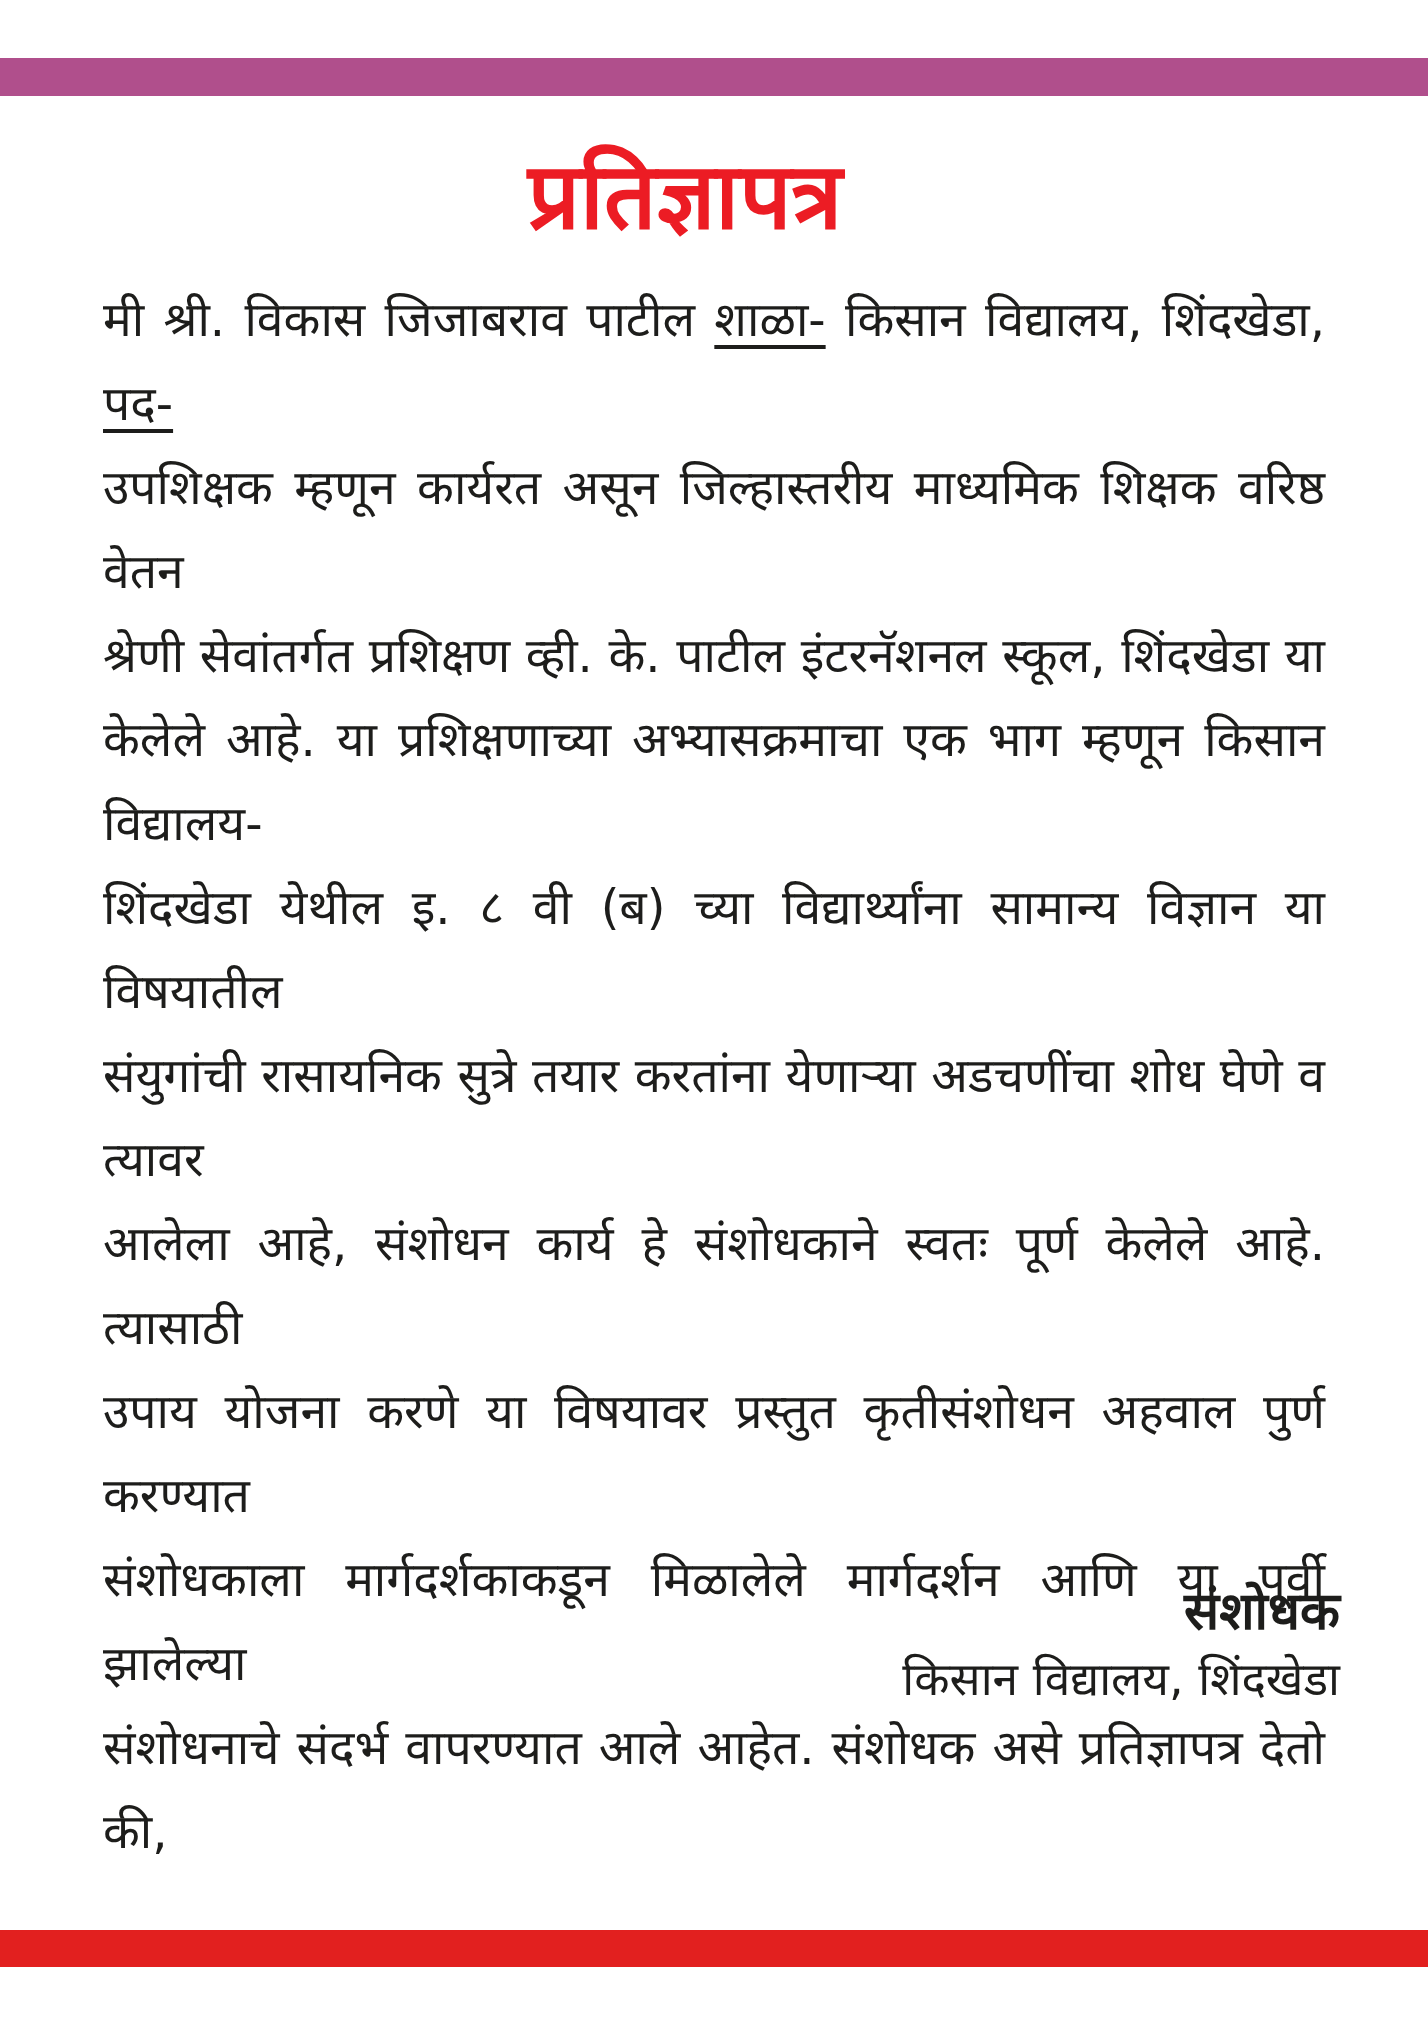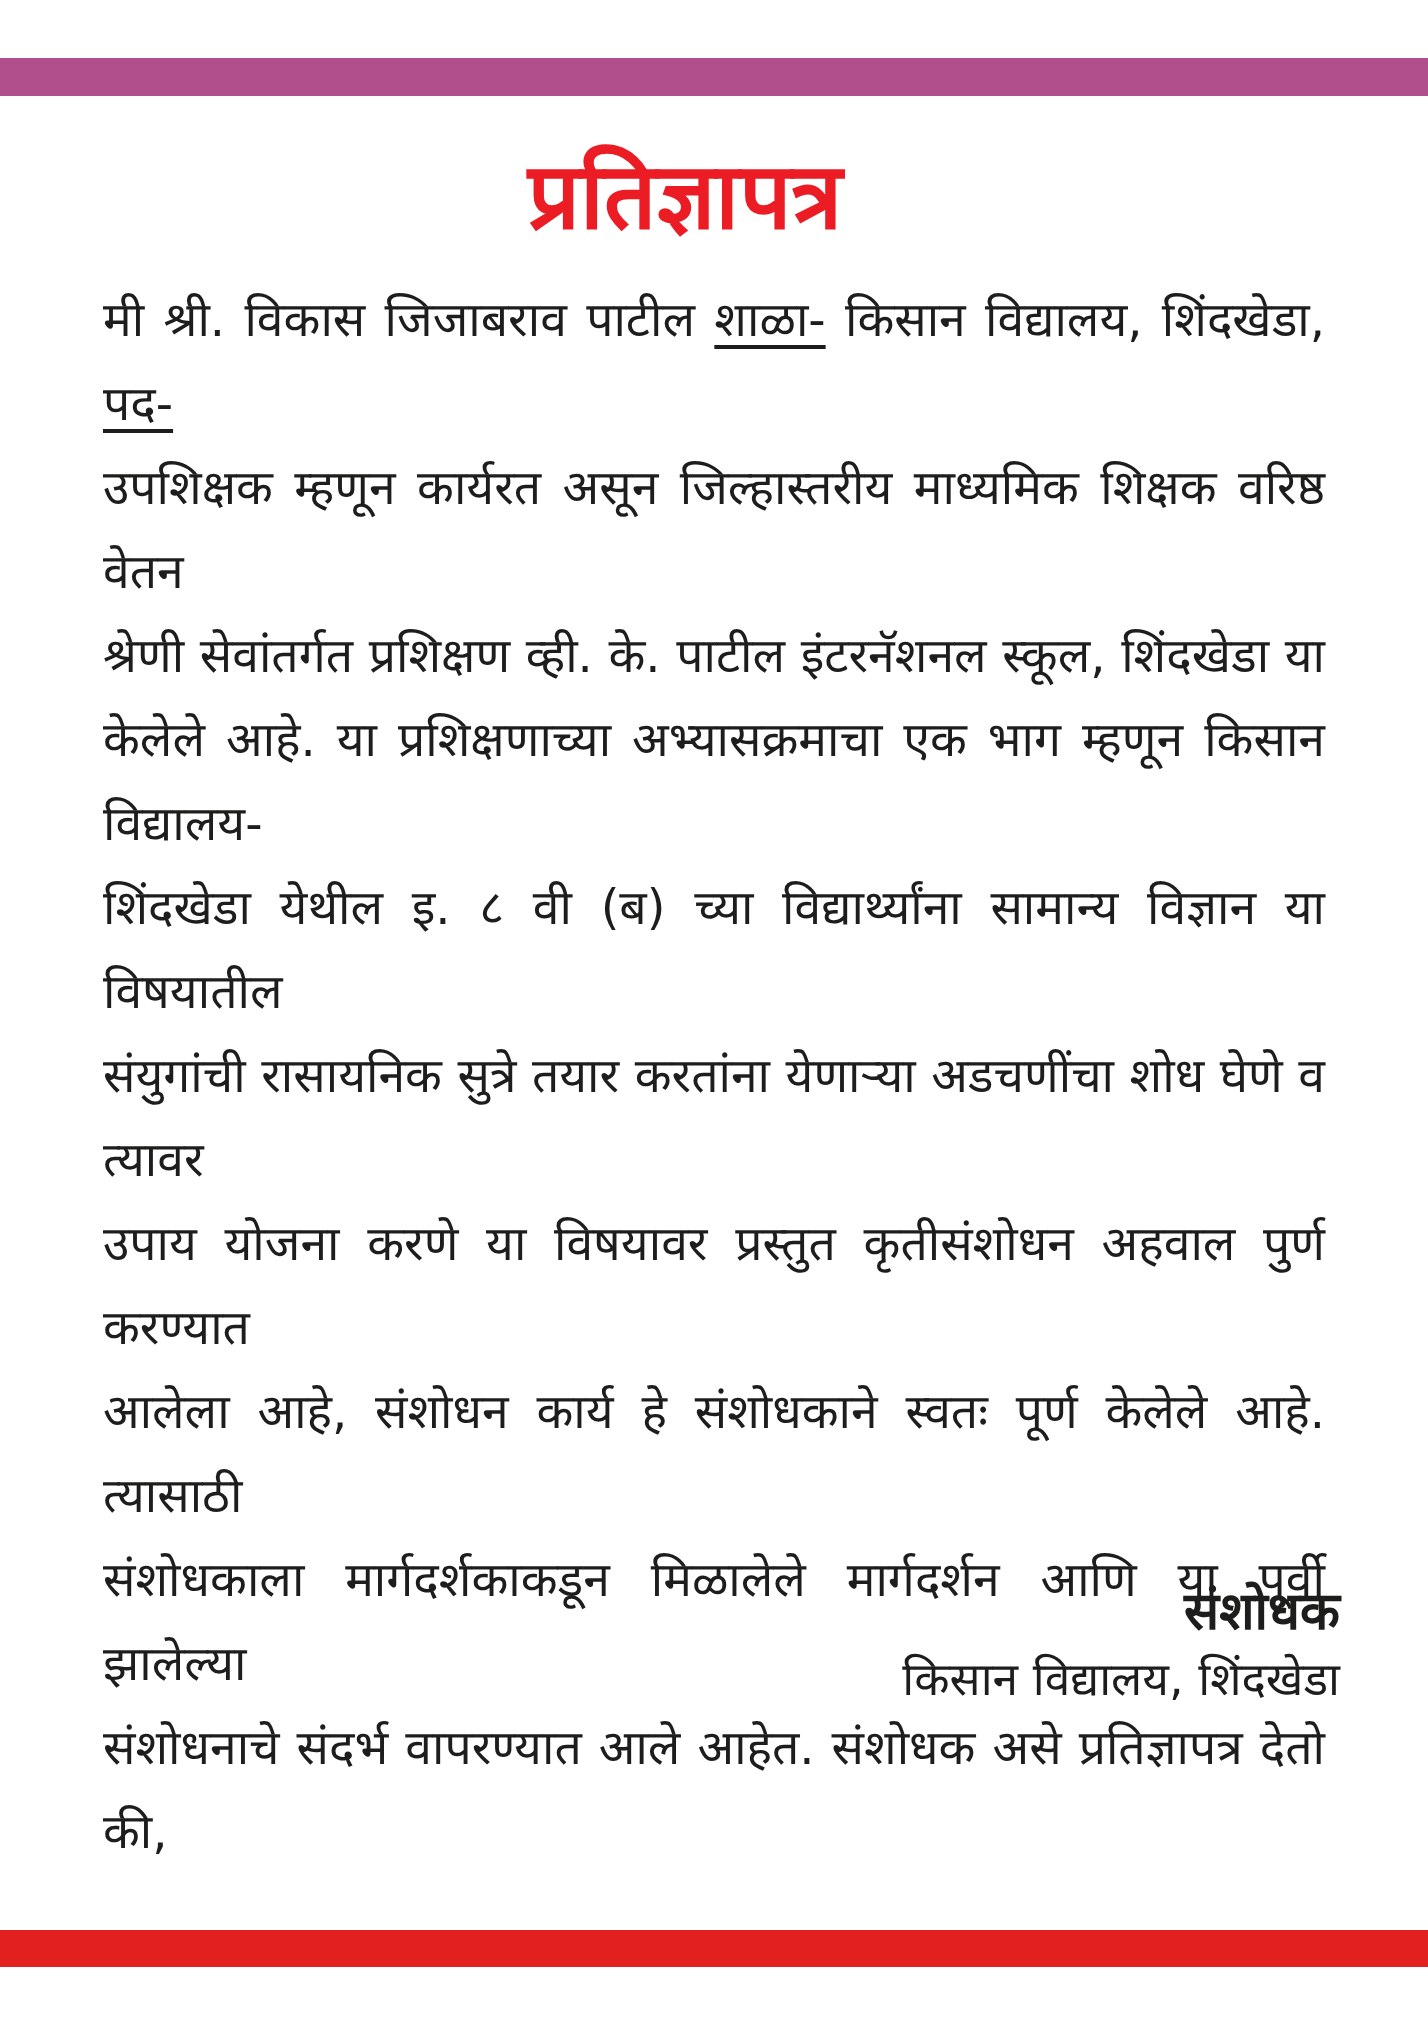--- a/index.html
+++ b/index.html
@@ -97,22 +97,22 @@
 
   <h1 class="title">प्रतिज्ञापत्र</h1>
 
   <div class="body-text">
     <div class="line"><span>मी श्री. विकास जिजाबराव पाटील </span><span class="ul">शाळा-</span><span> किसान विद्यालय, शिंदखेडा, </span><span class="ul">पद-</span></div>
     <div class="line">उपशिक्षक म्हणून कार्यरत असून जिल्हास्तरीय माध्यमिक शिक्षक वरिष्ठ वेतन</div>
     <div class="line">श्रेणी सेवांतर्गत प्रशिक्षण व्ही. के. पाटील इंटरनॅशनल स्कूल, शिंदखेडा या</div>
     <div class="line">केलेले आहे. या प्रशिक्षणाच्या अभ्यासक्रमाचा एक भाग म्हणून किसान विद्यालय-</div>
     <div class="line">शिंदखेडा येथील इ. ८ वी (ब) च्या विद्यार्थ्यांना सामान्य विज्ञान या विषयातील</div>
     <div class="line">संयुगांची रासायनिक सुत्रे तयार करतांना येणाऱ्या अडचणींचा शोध घेणे व त्यावर</div>
+    <div class="line">आलेला आहे, संशोधन कार्य हे संशोधकाने स्वतः पूर्ण केलेले आहे. त्यासाठी</div>
     <div class="line">उपाय योजना करणे या विषयावर प्रस्तुत कृतीसंशोधन अहवाल पुर्ण करण्यात</div>
-    <div class="line">आलेला आहे, संशोधन कार्य हे संशोधकाने स्वतः पूर्ण केलेले आहे. त्यासाठी</div>
     <div class="line">संशोधकाला मार्गदर्शकाकडून मिळालेले मार्गदर्शन आणि या पूर्वी झालेल्या</div>
     <div class="line">संशोधनाचे संदर्भ वापरण्यात आले आहेत. संशोधक असे प्रतिज्ञापत्र देतो की,</div>
 
   </div>
 
   <div class="signature">
     <div class="sig-role">संशोधक</div>
     <div class="sig-school">किसान विद्यालय, शिंदखेडा</div>
   </div>
 

